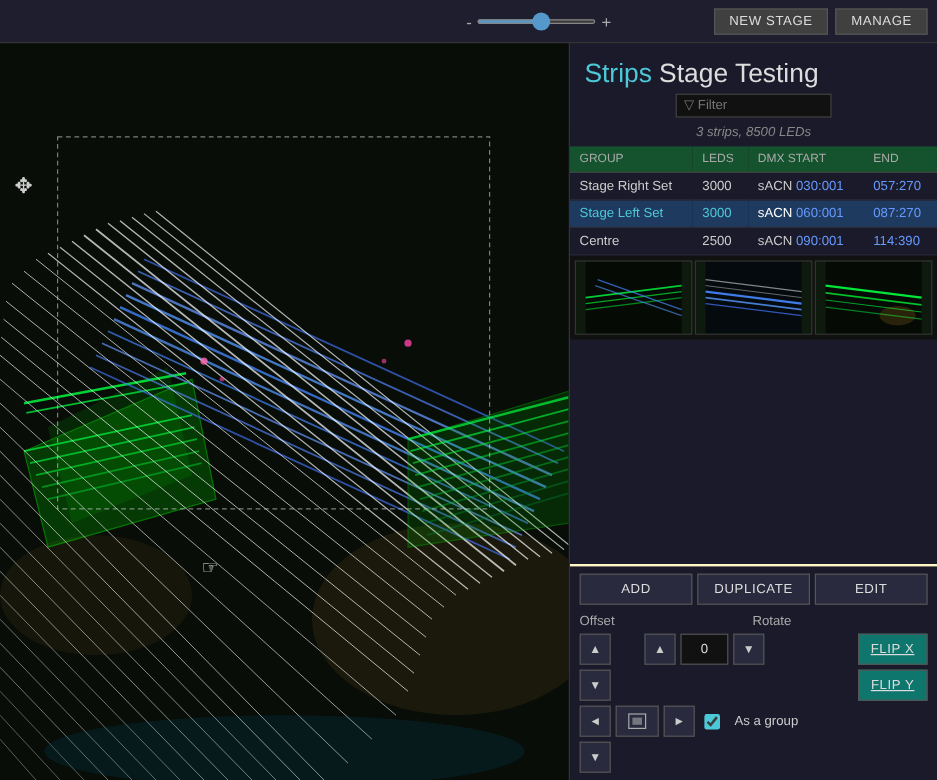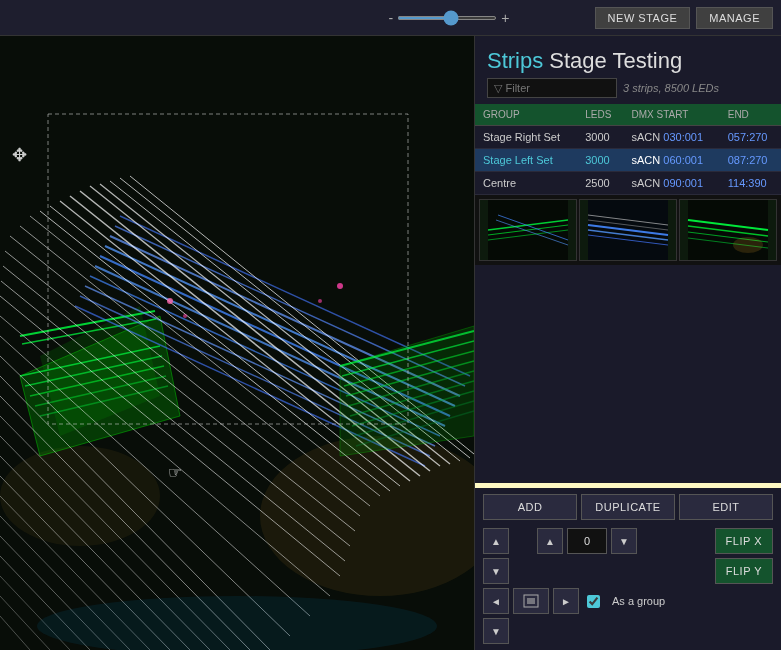--- a/index.html
+++ b/index.html
@@ -96,20 +96,21 @@
       font-size: 22px;
       font-weight: normal;
     }
 
     
     #filter-row {
       padding: 0 12px 6px 12px;
       display: flex;
       align-items: center;
       gap: 6px;
+      flex-direction: column;
     }
     #filter-input {
       background: #111;
       border: 1px solid #444;
       color: #888;
       padding: 3px 6px;
       font-size: 11px;
       width: 130px;
     }
     .filter-label {
@@ -163,21 +164,21 @@
       overflow: hidden;
     }
 
     
     .flex-spacer { flex: 1; }
 
     
     #bottom-controls {
       padding: 6px 8px;
       background: #1a1a2a;
-      border-top: 5px solid #fef9c3;
+      border-top: 2px solid #fef9c3;
     }
 
     
     .action-row {
       display: flex;
       gap: 4px;
       margin-bottom: 8px;
     }
     .action-btn {
       flex: 1;
@@ -228,29 +229,30 @@
       background: #111;
       border: 1px solid #555;
       color: #ddd;
       width: 40px;
       height: 26px;
       text-align: center;
       font-size: 11px;
       padding: 2px;
     }
     .flip-btn {
-      background: #14532d;
+      background: #0f766e;
       border: 1px solid #555;
       color: #ddd;
       padding: 4px 10px;
       font-size: 11px;
       cursor: pointer;
       text-transform: uppercase;
       letter-spacing: 0.5px;
       height: 26px;
+      text-decoration: underline;
     }
 
     
     .group-row {
       display: flex;
       align-items: center;
       gap: 4px;
     }
     .move-btn {
       background: #2a2a3e;
@@ -506,20 +508,24 @@
   <div class="flex-spacer"></div>
 
   <div id="bottom-controls">
 
     <div class="action-row">
       <button class="action-btn">ADD</button>
       <button class="action-btn">DUPLICATE</button>
       <button class="action-btn">EDIT</button>
     </div>
 
+    <div class="label-row">
+      <span class="offset-label">Offset</span>
+      <span class="rotate-label">Rotate</span>
+    </div>
 
     <div class="controls-row">
 
       <button class="arrow-btn">▲</button>
       <div style="width:20px;"></div>
 
       <button class="arrow-btn">▲</button>
 
       <input type="text" class="num-input" value="0" style="">
 

